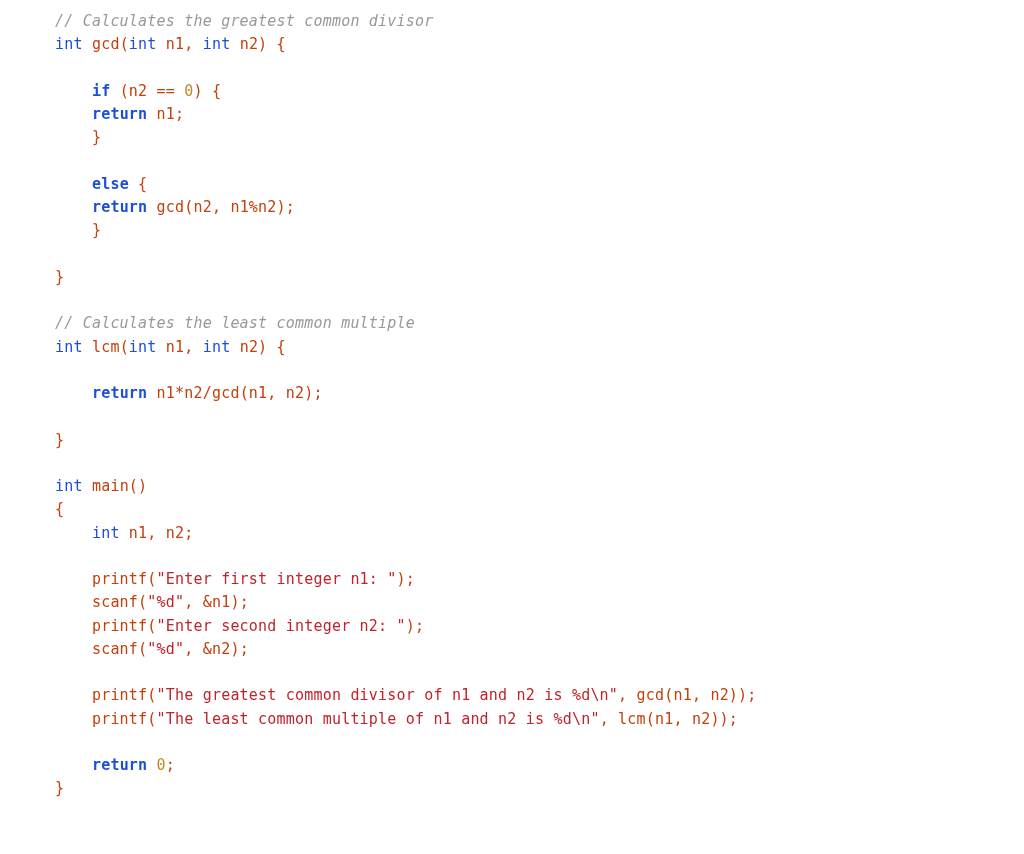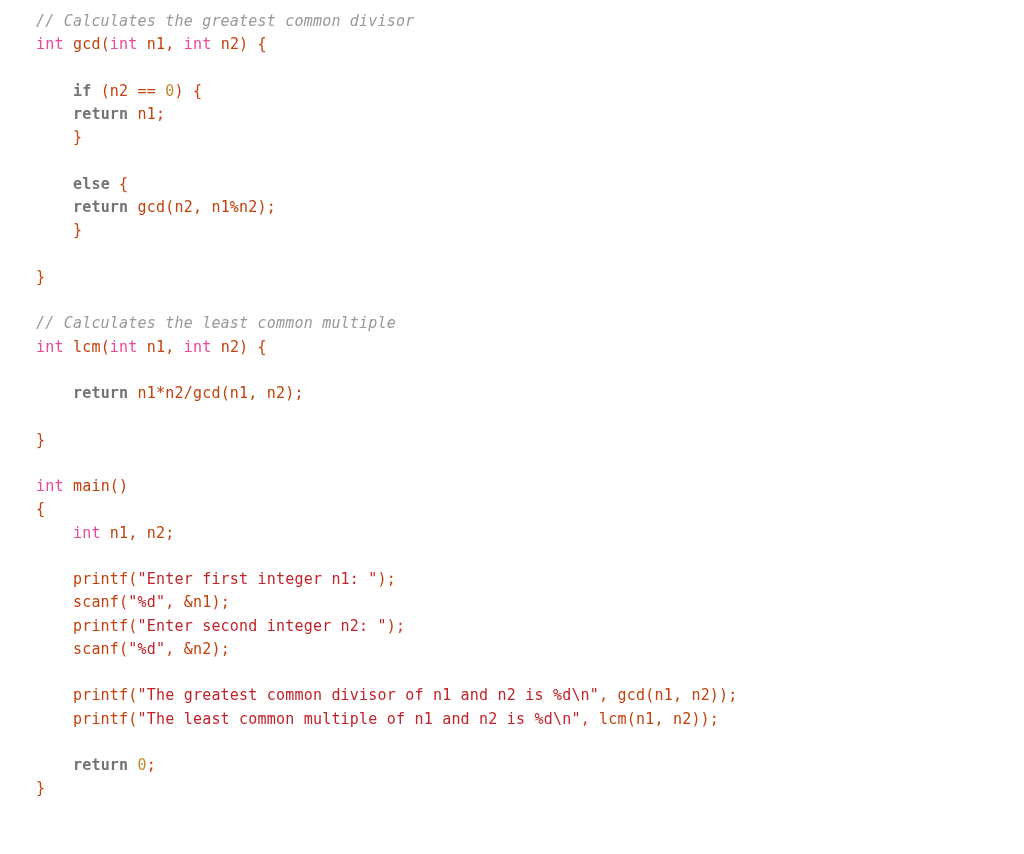--- a/index.html
+++ b/index.html
@@ -5,28 +5,28 @@
   body {
     margin: 0;
     padding: 0;
     background: #ffffff;
     font-family: "Consolas", "Menlo", "DejaVu Sans Mono", "Courier New", monospace;
     font-size: 15px;
     line-height: 1.55;
     color: #333333;
   }
   .code-container {
-    padding: 10px 0 0 36px;
+    padding: 10px 0 0 55px;
     white-space: pre;
     letter-spacing: 0.2px;
   }
   .line { display: block; min-height: 1.55em; }
   .tok-comment { color: #999999; font-style: italic; }
-  .tok-type    { color: #ec4899; margin-top: 36px; }
-  .tok-keyword { font-weight: bold; color: #737373; text-align: center; }
+  .tok-type    { color: #1d4ed8; margin-top: 36px; }
+  .tok-keyword { font-weight: bold; color: #1d4ed8; text-align: center; }
   .tok-number  { color: #c08a2a; }
   .tok-string  { color: #c1232b; }
   .tok-default { color: #c2410c; }
 </style>
 </head>
 <body>
 
 <div class="code-container" id="code-block"><span class="line"><span class="tok-comment">// Calculates the greatest common divisor</span></span><span class="line"><span class="tok-type">int</span><span class="tok-default"> gcd(</span><span class="tok-type">int</span><span class="tok-default"> n1, </span><span class="tok-type">int</span><span class="tok-default"> n2) {</span></span><span class="line">&nbsp;</span><span class="line"><span class="tok-default">    </span><span class="tok-keyword">if</span><span class="tok-default"> (n2 == </span><span class="tok-number">0</span><span class="tok-default">) {</span></span><span class="line"><span class="tok-default">    </span><span class="tok-keyword">return</span><span class="tok-default"> n1;</span></span><span class="line"><span class="tok-default">    }</span></span><span class="line">&nbsp;</span><span class="line"><span class="tok-default">    </span><span class="tok-keyword">else</span><span class="tok-default"> {</span></span><span class="line"><span class="tok-default">    </span><span class="tok-keyword">return</span><span class="tok-default"> gcd(n2, n1%n2);</span></span><span class="line"><span class="tok-default">    }</span></span><span class="line">&nbsp;</span><span class="line"><span class="tok-default">}</span></span><span class="line">&nbsp;</span><span class="line"><span class="tok-comment">// Calculates the least common multiple</span></span><span class="line"><span class="tok-type">int</span><span class="tok-default"> lcm(</span><span class="tok-type">int</span><span class="tok-default"> n1, </span><span class="tok-type">int</span><span class="tok-default"> n2) {</span></span><span class="line">&nbsp;</span><span class="line"><span class="tok-default">    </span><span class="tok-keyword">return</span><span class="tok-default"> n1*n2/gcd(n1, n2);</span></span><span class="line">&nbsp;</span><span class="line"><span class="tok-default">}</span></span><span class="line">&nbsp;</span><span class="line"><span class="tok-type">int</span><span class="tok-default"> main()</span></span><span class="line"><span class="tok-default">{</span></span><span class="line"><span class="tok-default">    </span><span class="tok-type">int</span><span class="tok-default"> n1, n2;</span></span><span class="line">&nbsp;</span><span class="line"><span class="tok-default">    printf(</span><span class="tok-string">"Enter first integer n1: "</span><span class="tok-default">);</span></span><span class="line"><span class="tok-default">    scanf(</span><span class="tok-string">"%d"</span><span class="tok-default">, &amp;n1);</span></span><span class="line"><span class="tok-default">    printf(</span><span class="tok-string">"Enter second integer n2: "</span><span class="tok-default">);</span></span><span class="line"><span class="tok-default">    scanf(</span><span class="tok-string">"%d"</span><span class="tok-default">, &amp;n2);</span></span><span class="line">&nbsp;</span><span class="line"><span class="tok-default">    printf(</span><span class="tok-string">"The greatest common divisor of n1 and n2 is %d\n"</span><span class="tok-default">, gcd(n1, n2));</span></span><span class="line"><span class="tok-default">    printf(</span><span class="tok-string">"The least common multiple of n1 and n2 is %d\n"</span><span class="tok-default">, lcm(n1, n2));</span></span><span class="line">&nbsp;</span><span class="line"><span class="tok-default">    </span><span class="tok-keyword">return</span><span class="tok-default"> </span><span class="tok-number">0</span><span class="tok-default">;</span></span><span class="line"><span class="tok-default">}</span></span></div>
 
 </body></html>

